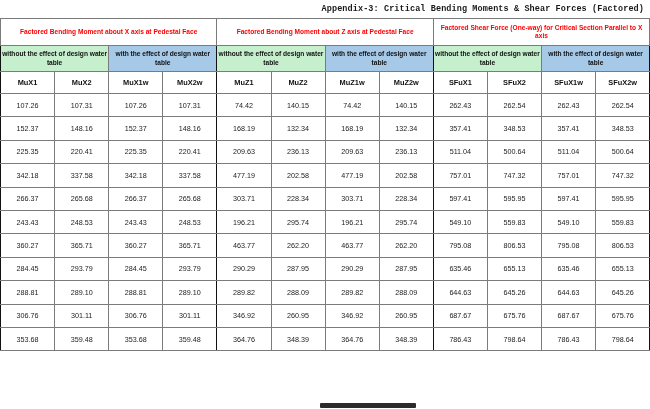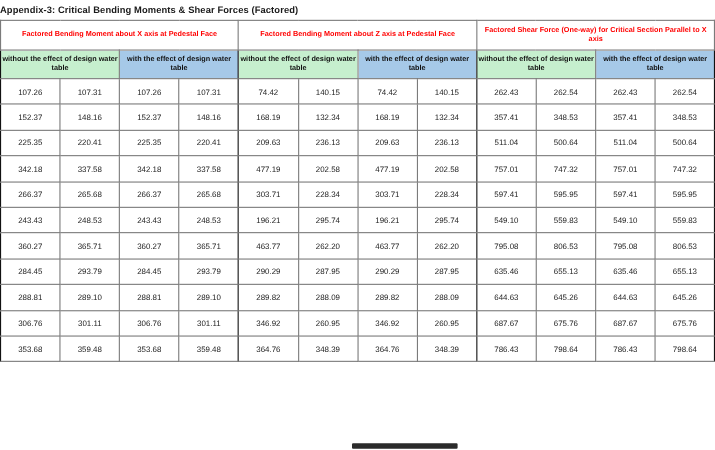--- a/index.html
+++ b/index.html
@@ -21,23 +21,24 @@
     position: relative;
     background: #ffffff;
     box-sizing: border-box;
   }
 
   
   .title-bar {
     height: 18px;
     display: flex;
     align-items: center;
-    justify-content: flex-start;
-    padding-right: 20px;
+    justify-content: flex-end;
+    padding-right: 6px;
     box-sizing: border-box;
+    font-family: Liberation Mono, monospace;
   }
   .title-text {
     font-size: 8.5px;
     font-weight: bold;
     color: #1a1a1a;
     letter-spacing: 0.1px;
     white-space: nowrap;
   }
 
   
@@ -165,20 +166,34 @@
           <td class="grp" colspan="4">Factored Bending Moment about Z axis at Pedestal Face</td>
           <td class="grp" colspan="4">Factored Shear Force (One-way) for Critical Section Parallel to X axis</td>
         </tr>
       <tr id="row-subgroups">
           <td class="sub green bl" colspan="2">without the effect of design water table</td>
           <td class="sub blue br" colspan="2">with the effect of design water table</td>
           <td class="sub green bl" colspan="2">without the effect of design water table</td>
           <td class="sub blue br" colspan="2">with the effect of design water table</td>
           <td class="sub green bl" colspan="2">without the effect of design water table</td>
           <td class="sub blue br" colspan="2">with the effect of design water table</td>
+        </tr>
+      <tr id="row-collabels">
+          <td class="collab bl">MuX1</td>
+          <td class="collab">MuX2</td>
+          <td class="collab">MuX1w</td>
+          <td class="collab br">MuX2w</td>
+          <td class="collab bl">MuZ1</td>
+          <td class="collab">MuZ2</td>
+          <td class="collab">MuZ1w</td>
+          <td class="collab br">MuZ2w</td>
+          <td class="collab bl">SFuX1</td>
+          <td class="collab">SFuX2</td>
+          <td class="collab">SFuX1w</td>
+          <td class="collab br">SFuX2w</td>
         </tr>
     </thead>
     <tbody id="tbody">
         <tr>
           <td class="val bl">107.26</td>
           <td class="val">107.31</td>
           <td class="val">107.26</td>
           <td class="val br">107.31</td>
           <td class="val bl">74.42</td>
           <td class="val">140.15</td>

